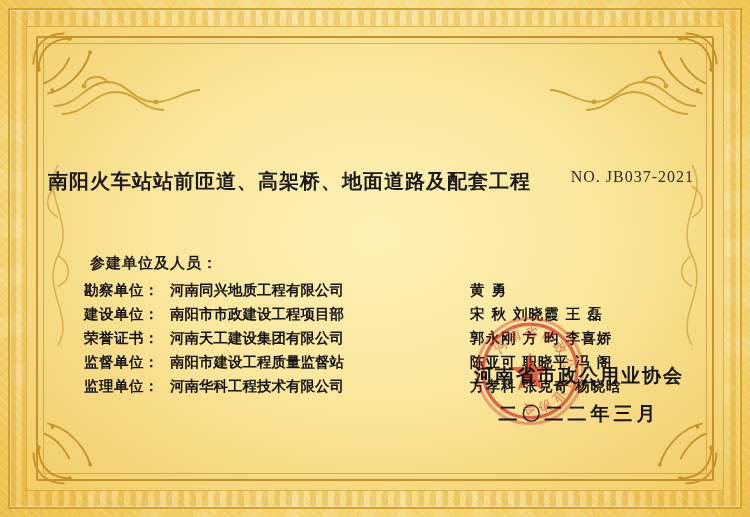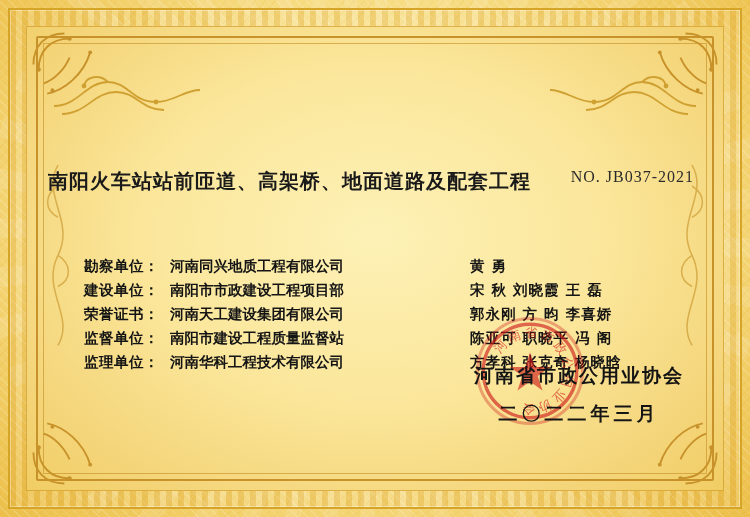--- a/index.html
+++ b/index.html
@@ -374,20 +374,21 @@
         </svg>
       </div>
     </div>
 
     <div id="cert-no">NO. JB037-2021</div>
 
     <div id="project-name">南阳火车站站前匝道、高架桥、地面道路及配套工程</div>
 
 
     <div id="participants">
+      <div id="participants-heading">参建单位及人员：</div>
       <table id="unit-table">
         <tbody>
           <tr>
             <td class="role">勘察单位：</td>
             <td class="org">河南同兴地质工程有限公司</td>
             <td class="people">黄 勇</td>
           </tr>
           <tr>
             <td class="role">建设单位：</td>
             <td class="org">南阳市市政建设工程项目部</td>

